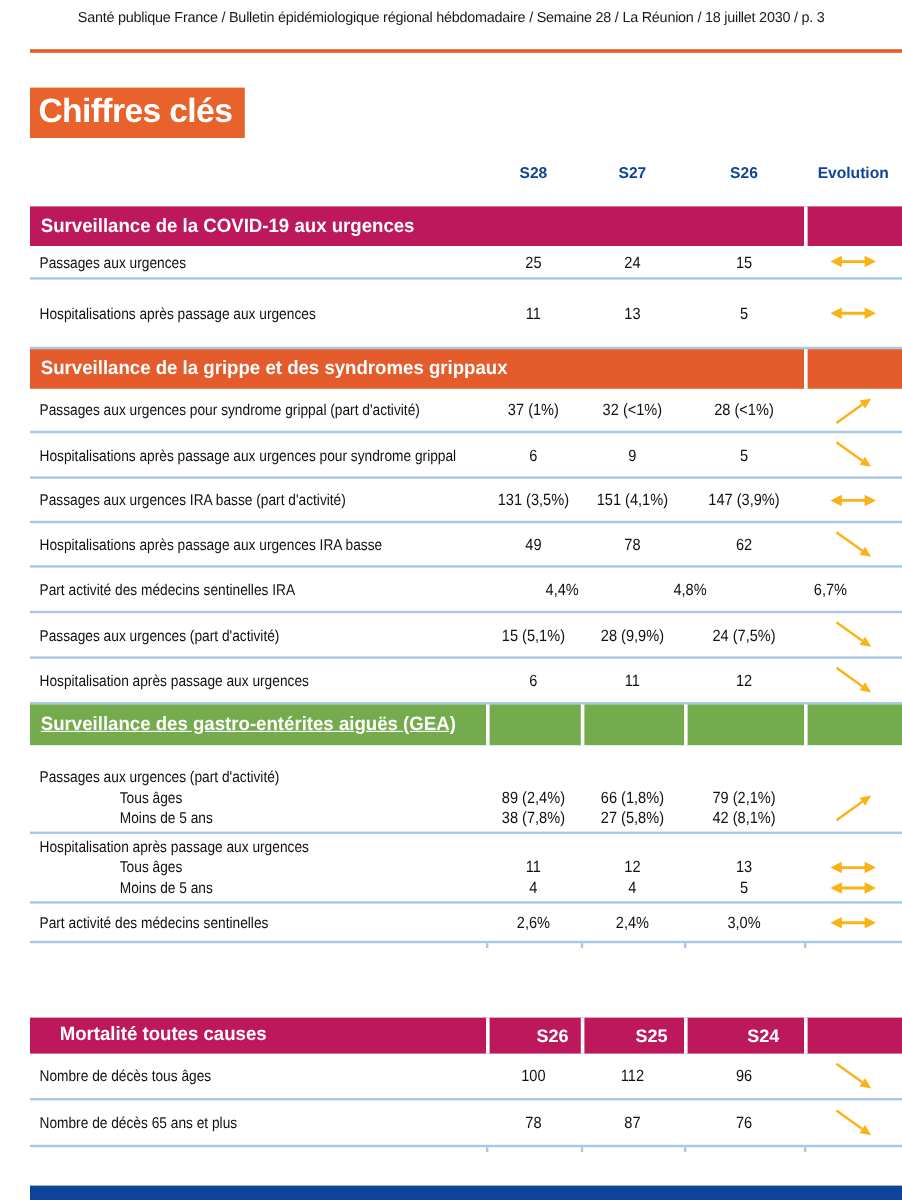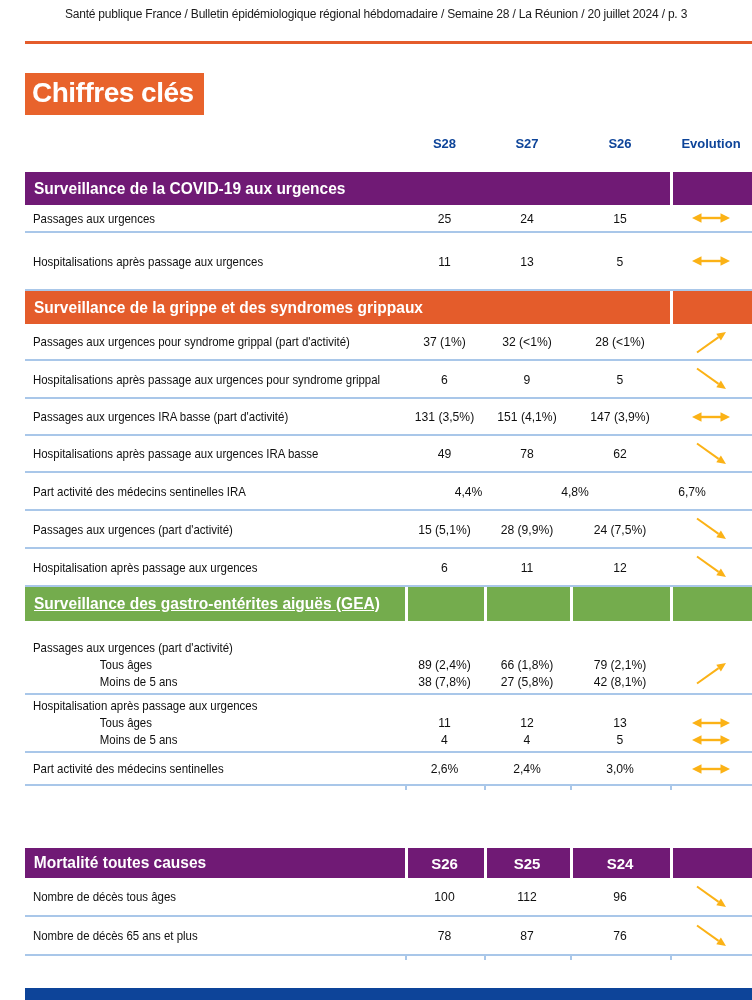--- a/index.html
+++ b/index.html
@@ -22,27 +22,27 @@
   }
   .col-headers span{
     text-align:center;font-weight:bold;font-size:13px;color:#0d4499;
   }
   #main-table{position:absolute;top:172px;left:25px;width:727px;}
   #mortality{position:absolute;top:848px;left:25px;width:727px;}
   .band{
     position:relative;height:33px;display:flex;align-items:center;
     color:#ffffff;font-weight:bold;font-size:16px;padding-left:9px;box-sizing:border-box;
   }
-  .band.blue{background:#701a75;}
+  .band.blue{background:#be185d;}
   .band.orange{background:#e45c2b;}
   .band.ochre{background:#c67d09;}
   .band.green{background:#74ac4d;height:34px;text-decoration:underline;}
   .band .vsep{position:absolute;top:0;bottom:0;width:3px;background:#ffffff;}
   .band-label{white-space:nowrap;transform:scaleX(.97);transform-origin:left center;}
-  .mband{height:30px;align-items:center;padding-left:0;display:grid;}
+  .mband{height:30px;align-items:center;padding-left:16px;display:grid;}
   .mband .mlabel{
     color:#fff;font-weight:bold;font-size:16px;padding-left:9px;white-space:nowrap;
     transform:scaleX(.97);transform-origin:left center;
   }
   .mband .mcol{color:#fff;font-weight:bold;font-size:15px;text-align:center;}
   .row{
     align-items:center;border-bottom:2px solid #a9c7e9;box-sizing:border-box;
   }
   .label{
     padding-left:9px;font-size:13px;white-space:nowrap;
@@ -63,21 +63,21 @@
     transform:scaleX(.88);transform-origin:left center;
   }
   .gea-gap{height:16px;}
   .ticks{position:relative;height:5px;}
   .tick{position:absolute;top:0;width:2px;height:4px;background:#a9c7e9;}
   .bottom-band{position:absolute;top:988px;left:25px;width:727px;height:12px;background:#0d4499;}
 </style>
 </head>
 <body>
 
-<div class="page-header">Santé publique France / Bulletin épidémiologique régional hébdomadaire / Semaine 28 / La Réunion / 20 juillet 2024 / p. 3</div>
+<div class="page-header">Santé publique France / Bulletin épidémiologique régional hébdomadaire / Semaine 28 / La Réunion / 18 juillet 2030 / p. 3</div>
 <div class="top-rule"></div>
 <div class="title-box">Chiffres clés</div>
 
 <div class="col-headers grid5">
   <span></span>
   <span>S28</span>
   <span>S27</span>
   <span>S26</span>
   <span>Evolution</span>
 </div>

